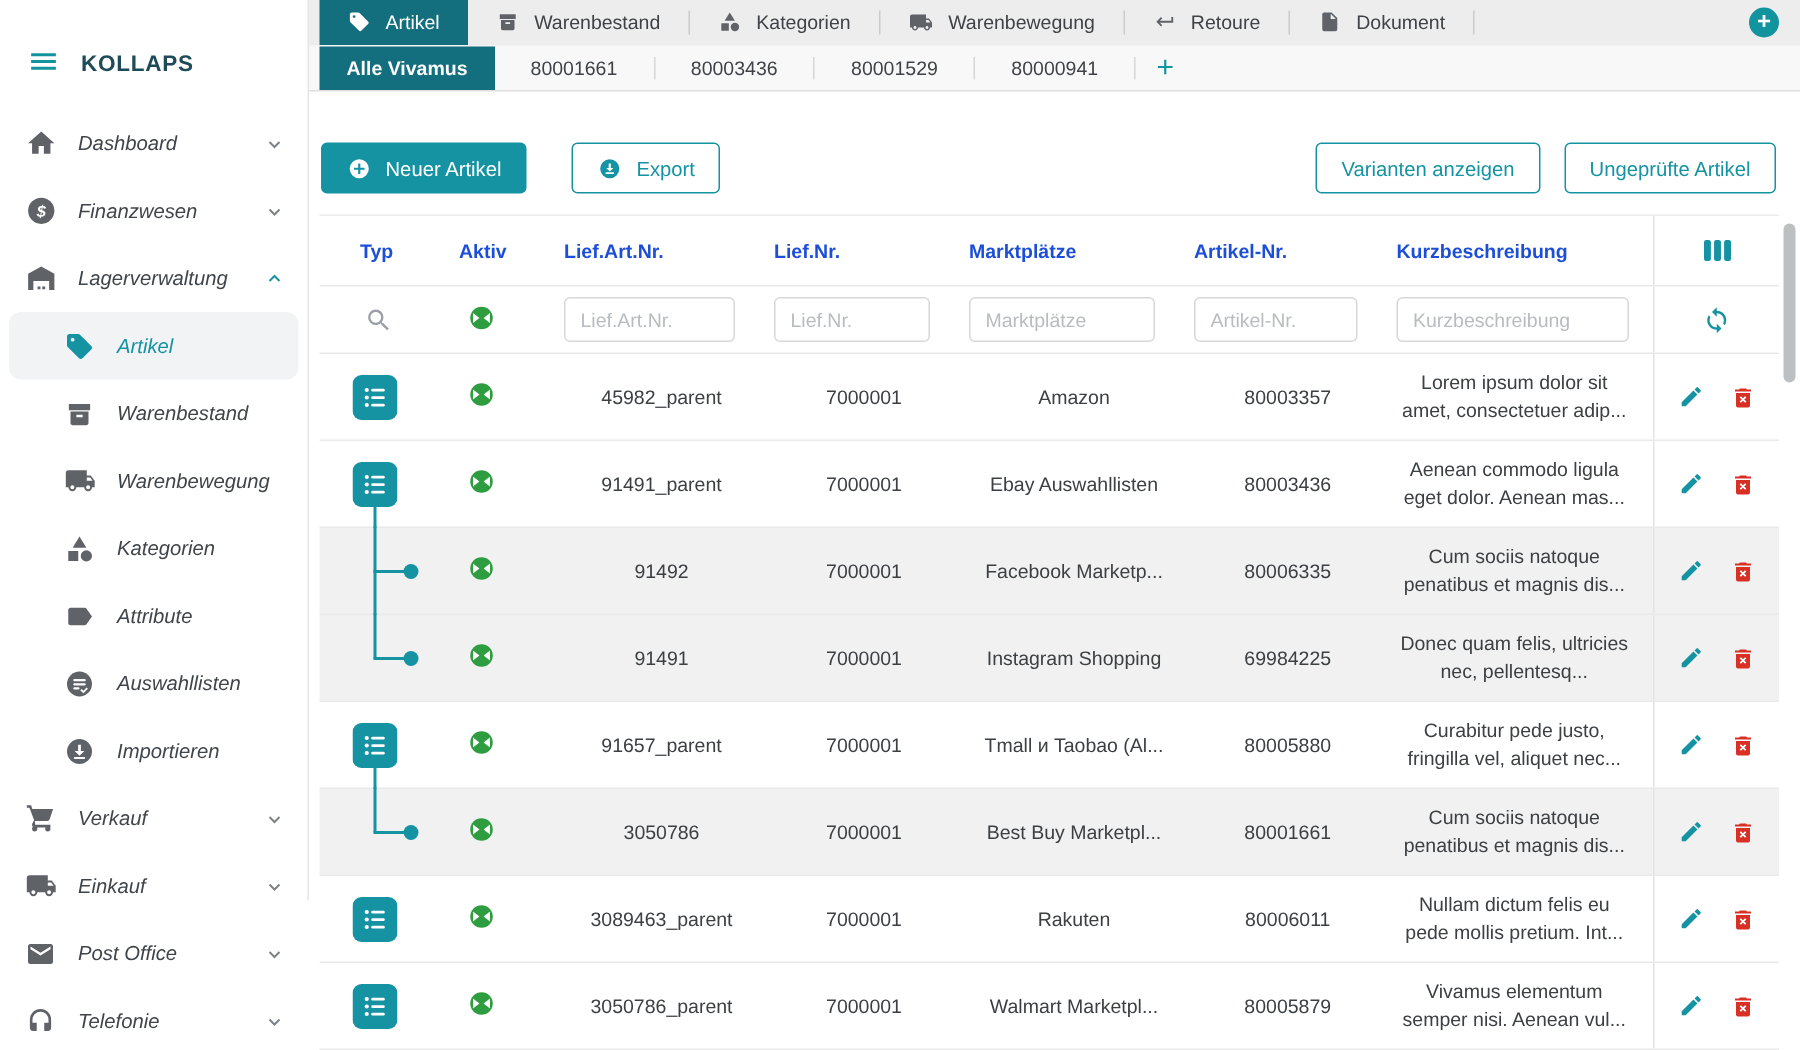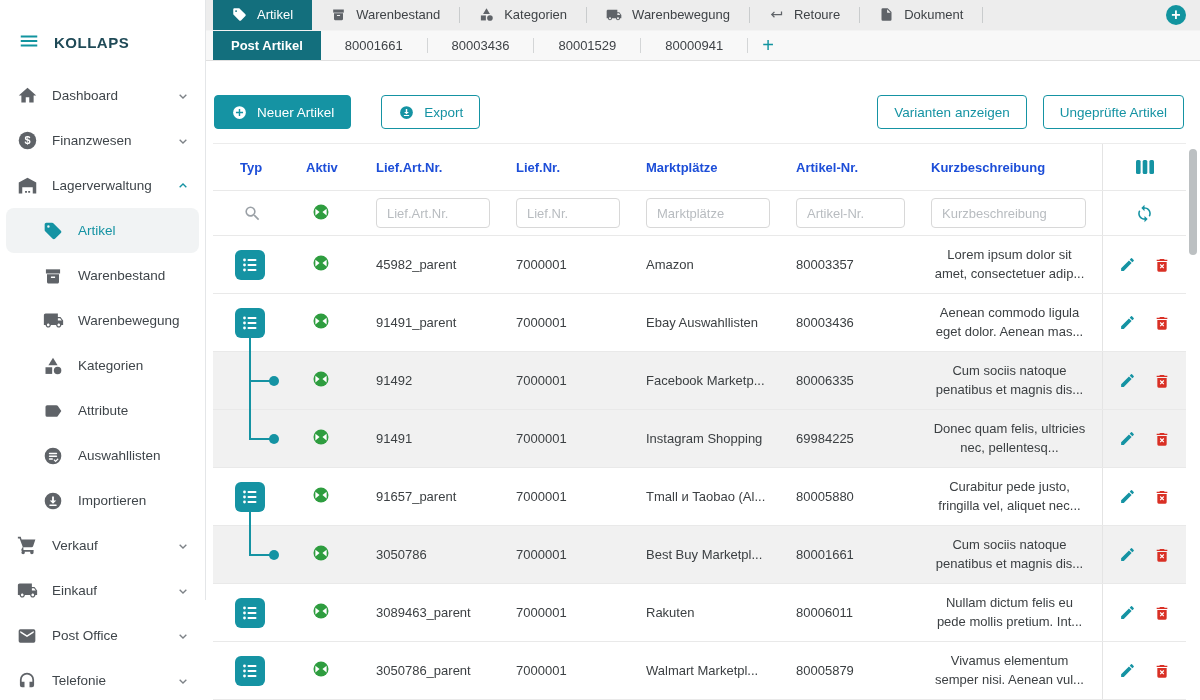--- a/index.html
+++ b/index.html
@@ -6,21 +6,21 @@
   html,body { width:1200px; height:700px; overflow:hidden; background:#fff;
     font-family:"Liberation Sans", sans-serif; font-size:13px; color:#3c4043; }
   body { display:flex; }
 
   
   .sidebar { width:206px; min-width:206px; height:600px; background:#fff;
     border-right:1px solid #e4e6e8; padding-top:6px; }
   .logo-row { display:flex; align-items:center; gap:14px; padding:24px 18px 18px 18px; }
   .logo-row .brand { font-size:15px; font-weight:bold; letter-spacing:.5px; color:#1f4a57; }
   .nav-item { display:flex; align-items:center; gap:14px; height:45px; padding:0 14px 0 16px;
-    cursor:pointer; color:#3f454a; }
+    cursor:pointer; color:#3f454a;font-style:italic; }
   .nav-item .nicon { width:22px; height:22px; display:flex; align-items:center; justify-content:center; color:#5f6368; }
   .nav-item .nlabel { flex:1; font-size:13.5px; }
   .nav-item .chev { color:#7d8287; display:flex; }
   .nav-item.sub { padding-left:42px; }
   .nav-item.active-sub { background:#f1f3f4; border-radius:8px; margin:0 6px; padding-left:36px; }
   .active-sub .nlabel, .active-sub .nicon { color:#1593a3; font-weight:500; }
   .chev.up svg { transform:rotate(180deg); }
   .chev.up { color:#1593a3; }
 
   
@@ -62,21 +62,21 @@
   .trow { height:58px; border-bottom:1px solid #e9e9e9; background:#fff; }
   .trow.alt { background:#f1f1f1; }
   .h-typ { padding-left:27px; }
   .h-pad { padding-left:10px; }
   .h-aktiv { padding-left:6px; }
   .c-act { border-left:1px solid #e4e4e4; height:100%; display:flex; align-items:center;
     justify-content:center; gap:18px; }
   .finput { height:30px; width:calc(100% - 26px); margin-left:10px; border:1px solid #d8d8d8;
     border-radius:4px; padding:0 10px; font-size:13px; color:#3c4043; background:#fff; font-family:inherit; }
   .finput::placeholder { color:#b8bcc0; }
-  .cell { padding-left:10px; }
+  .cell { padding-left:10px;text-align:center; }
   .kurz { padding:9px 14px 9px 10px; line-height:1.42;text-align:center; }
   .c-typ { position:relative; height:100%; display:flex; align-items:center; }
   .typicon { margin-left:22px; display:flex; cursor:pointer; }
   .c-aktiv { padding-left:12px; display:flex; align-items:center; }
   .fsearch { margin-left:30px; display:flex; }
   .vline { position:absolute; left:36px; width:2px; background:#1593a3; }
   .vline.down { top:44px; bottom:-1px; }
   .vline.full { top:-1px; bottom:-1px; }
   .vline.half { top:-1px; height:30px; }
   .branch { position:absolute; left:36px; top:28px; width:21px; height:2px; background:#1593a3; }
@@ -333,21 +333,21 @@
         </span>
       <span>Dokument</span>
     </div>
     <div class="tab-sep"></div>
     <div class="tabs1-spacer"></div>
     <div class="add-circle">+</div>
   </div>
 
   <div class="tabs2">
     <div class="tab2 active">
-        <span>Post Artikel</span>
+        <span>Alle Vivamus</span>
       </div>
     <div class="tab2">
         <span>80001661</span>
       </div>
     <div class="tab2-sep"></div>
     <div class="tab2">
         <span>80003436</span>
       </div>
     <div class="tab2-sep"></div>
     <div class="tab2">

